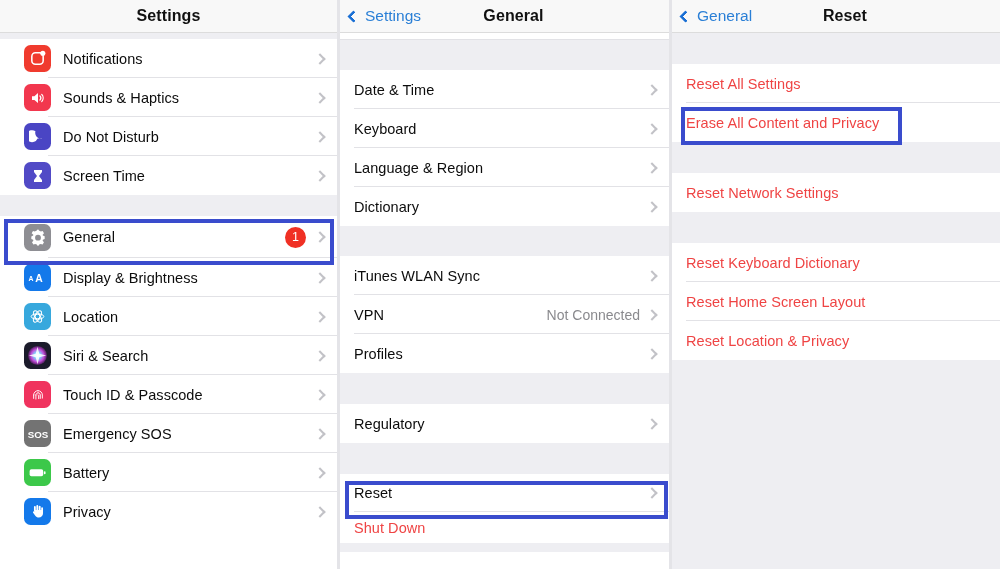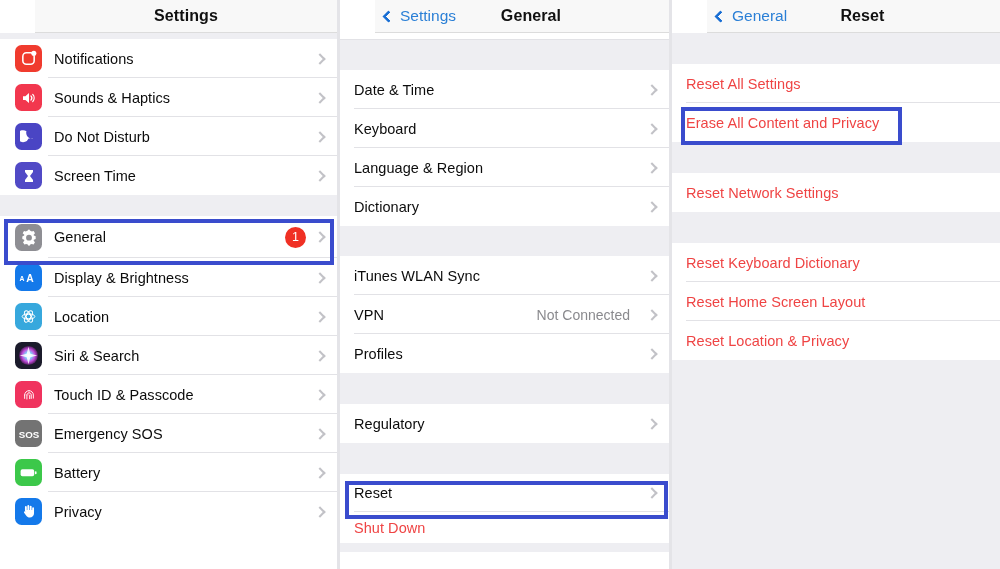--- a/index.html
+++ b/index.html
@@ -34,21 +34,20 @@
 
   
   .navbar {
     position: relative;
     height: 33px;
     background: #f8f8f8;
     border-bottom: 1px solid #dcdcdc;
     display: flex;
     align-items: center;
     justify-content: center;
-    margin-left: 35px;
   }
   .nav-title {
     font-size: 16px;
     font-weight: bold;
     color: #111111;
     letter-spacing: .1px;
   }
   .nav-title.centered-offset { margin-left: 18px; }
   .nav-back {
     position: absolute;
@@ -76,21 +75,21 @@
   
   .list { background: #ffffff; }
   .spacer { background: #eeeef2; }
 
   .row {
     position: relative;
     display: flex;
     align-items: center;
     height: 39px;
     background: #ffffff;
-    padding-left: 15px;
+    padding-left: 24px;
     cursor: pointer;
   }
   .row .sep {
     position: absolute;
     left: 48px; right: 0; bottom: 0;
     height: 1px;
     background: #e2e2e6;
   }
   .row.no-icon .sep { left: 14px; }
 
@@ -114,21 +113,21 @@
     flex: 1;
     letter-spacing: .05px;
     white-space: nowrap;
   }
   .row.no-icon { padding-left: 14px; }
   .row.no-icon .row-label { font-size: 14.5px; }
 
   .row-value {
     font-size: 14px;
     color: #8a8a8e;
-    margin-right: 18px;
+    margin-right: 8px;
     white-space: nowrap;
   }
 
   .chev {
     width: 8px;
     height: 8px;
     border-top: 2px solid #c2c2c7;
     border-right: 2px solid #c2c2c7;
     transform: rotate(45deg);
     margin-right: 13px;

